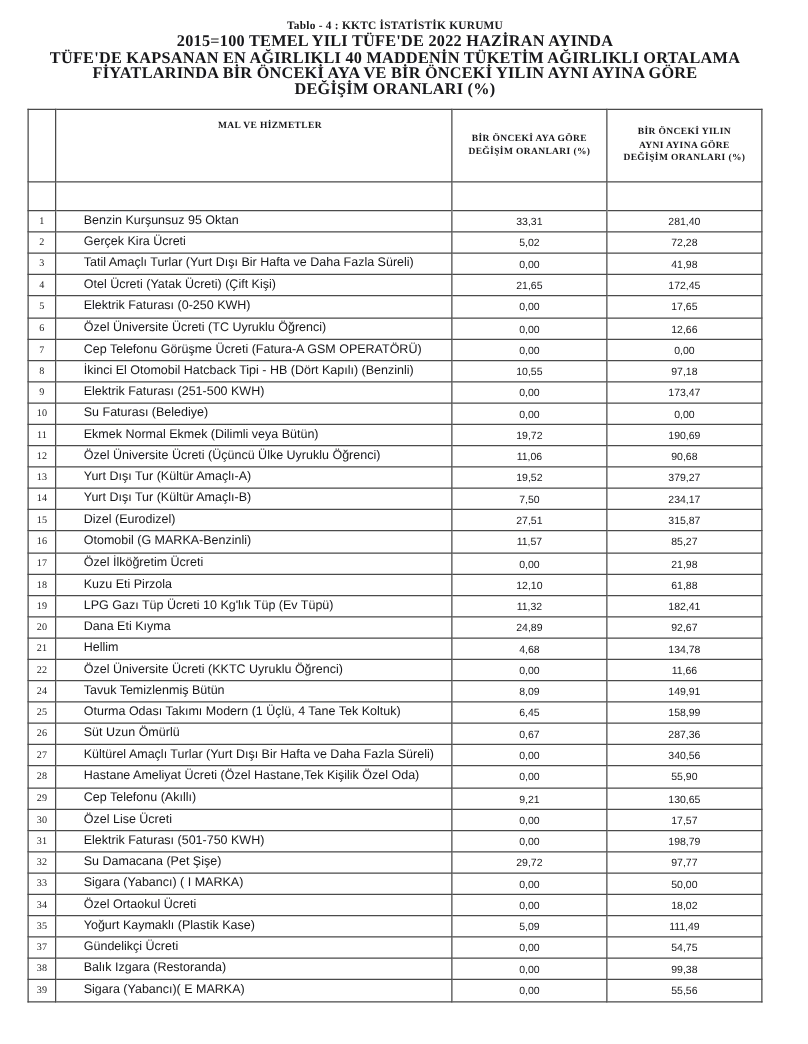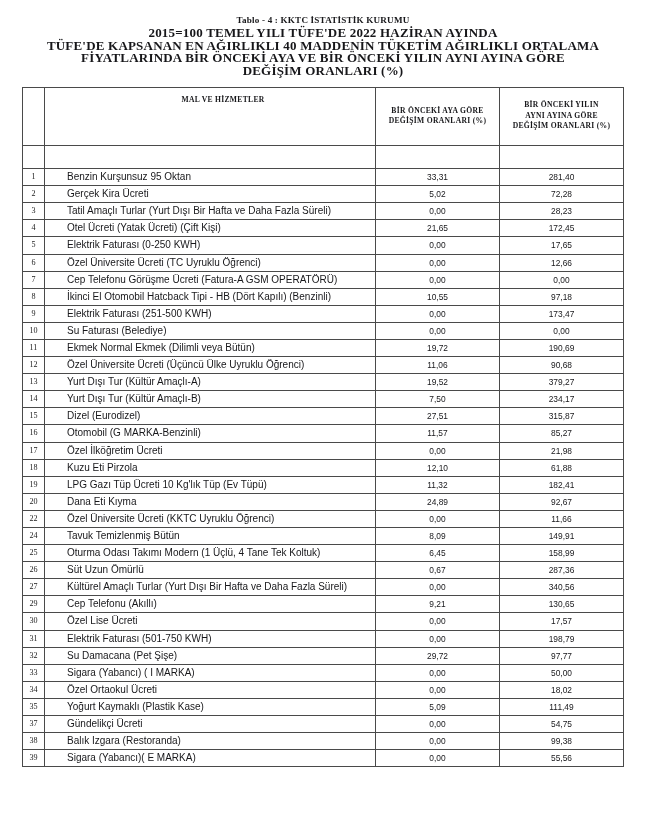--- a/index.html
+++ b/index.html
@@ -12,21 +12,21 @@
     background: #ffffff;
     font-family: "Liberation Serif", serif;
     color: #17171a;
     overflow: hidden;
   }
   .page {
     width: 646px;
     height: 835px;
     position: relative;
     box-sizing: border-box;
-    padding: 14px 22px 0 22px;
+    padding: 14px 36px 0 22px;
   }
   .title-block {
     text-align: center;
     font-weight: bold;
   }
   .title-block .t-line {
     font-size: 13px;
     letter-spacing: 0.2px;
     line-height: 12.4px;
   }
@@ -159,21 +159,21 @@
         <tr>
           <td class="no">2</td>
           <td class="name">Gerçek Kira Ücreti</td>
           <td class="val">5,02</td>
           <td class="val">72,28</td>
         </tr>
         <tr>
           <td class="no">3</td>
           <td class="name">Tatil Amaçlı Turlar (Yurt Dışı Bir Hafta ve Daha Fazla Süreli)</td>
           <td class="val">0,00</td>
-          <td class="val">28,23</td>
+          <td class="val">41,98</td>
         </tr>
         <tr>
           <td class="no">4</td>
           <td class="name">Otel Ücreti  (Yatak Ücreti) (Çift Kişi)</td>
           <td class="val">21,65</td>
           <td class="val">172,45</td>
         </tr>
         <tr>
           <td class="no">5</td>
           <td class="name">Elektrik  Faturası (0-250 KWH)</td>
@@ -264,20 +264,26 @@
           <td class="val">11,32</td>
           <td class="val">182,41</td>
         </tr>
         <tr>
           <td class="no">20</td>
           <td class="name">Dana Eti Kıyma</td>
           <td class="val">24,89</td>
           <td class="val">92,67</td>
         </tr>
         <tr>
+          <td class="no">21</td>
+          <td class="name">Hellim</td>
+          <td class="val">4,68</td>
+          <td class="val">134,78</td>
+        </tr>
+        <tr>
           <td class="no">22</td>
           <td class="name">Özel Üniversite Ücreti (KKTC Uyruklu Öğrenci)</td>
           <td class="val">0,00</td>
           <td class="val">11,66</td>
         </tr>
         <tr>
           <td class="no">24</td>
           <td class="name">Tavuk Temizlenmiş Bütün</td>
           <td class="val">8,09</td>
           <td class="val">149,91</td>
@@ -294,20 +300,26 @@
           <td class="val">0,67</td>
           <td class="val">287,36</td>
         </tr>
         <tr>
           <td class="no">27</td>
           <td class="name">Kültürel Amaçlı Turlar (Yurt Dışı Bir Hafta ve Daha Fazla Süreli)</td>
           <td class="val">0,00</td>
           <td class="val">340,56</td>
         </tr>
         <tr>
+          <td class="no">28</td>
+          <td class="name">Hastane Ameliyat Ücreti (Özel Hastane,Tek Kişilik Özel Oda)</td>
+          <td class="val">0,00</td>
+          <td class="val">55,90</td>
+        </tr>
+        <tr>
           <td class="no">29</td>
           <td class="name">Cep Telefonu (Akıllı)</td>
           <td class="val">9,21</td>
           <td class="val">130,65</td>
         </tr>
         <tr>
           <td class="no">30</td>
           <td class="name">Özel Lise Ücreti</td>
           <td class="val">0,00</td>
           <td class="val">17,57</td>

